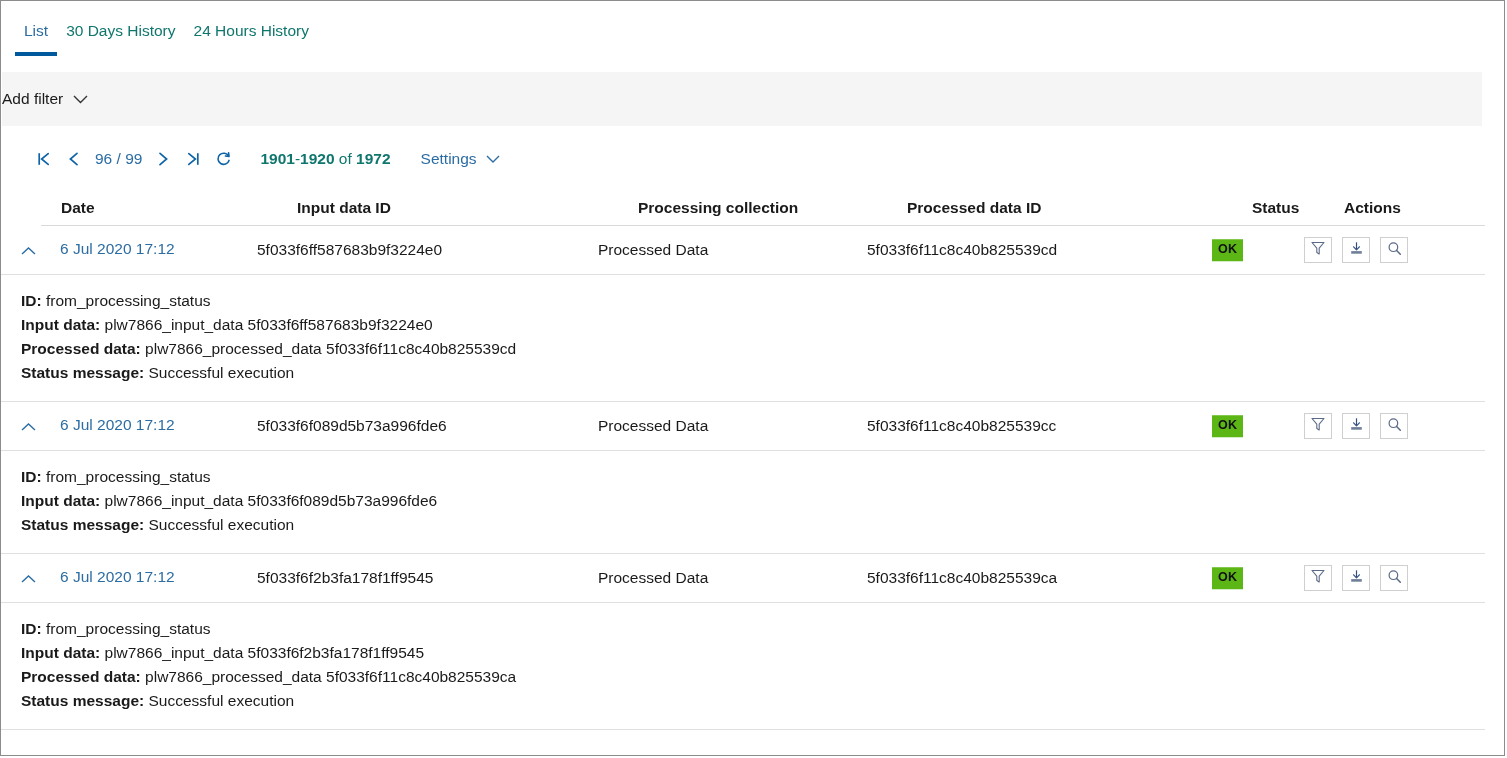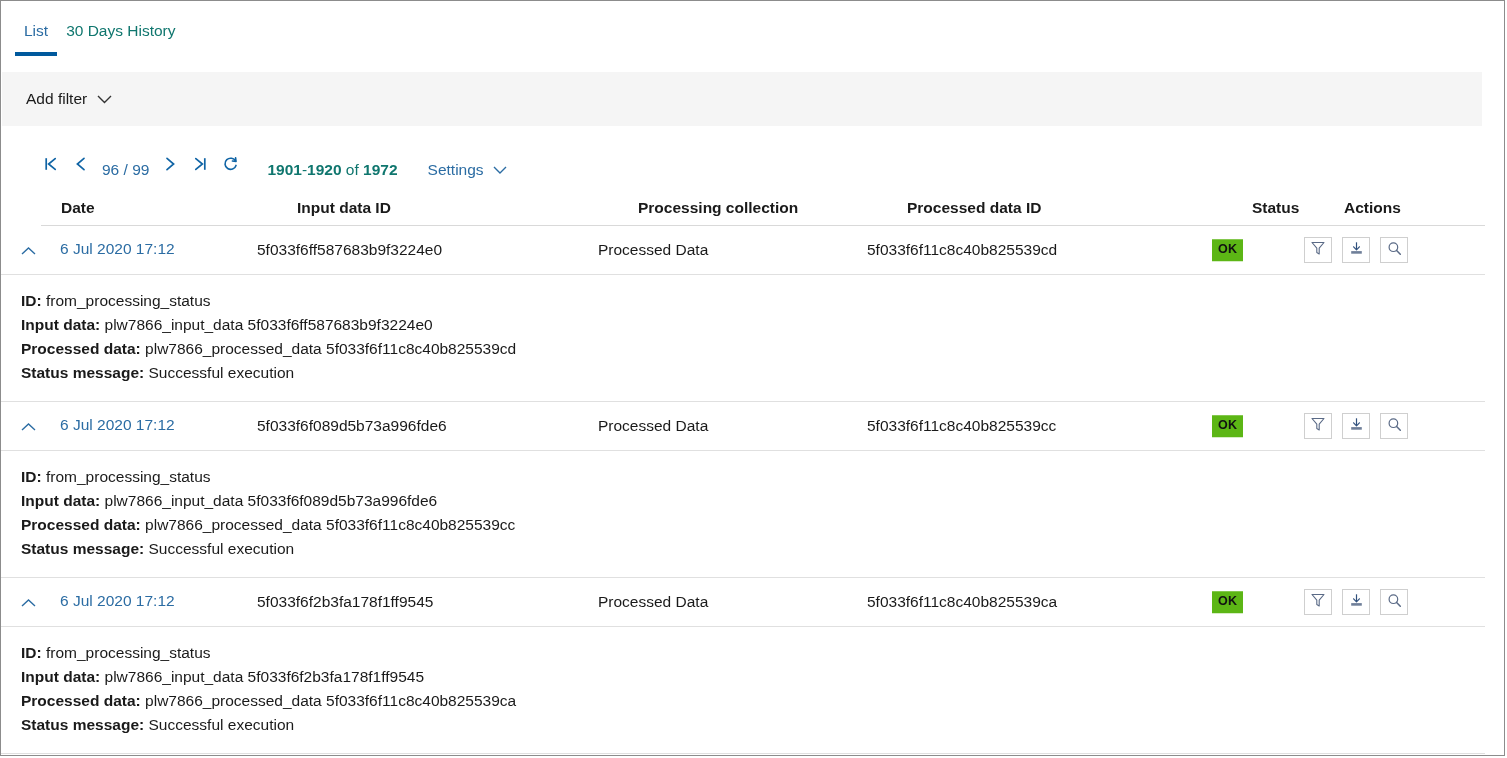--- a/index.html
+++ b/index.html
@@ -65,34 +65,33 @@
     height: 54px;
     background: #f5f5f5;
     display: flex;
     align-items: center;
     box-sizing: border-box;
   }
   .addfilter {
     display: flex;
     align-items: center;
     gap: 10px;
-    margin-left: 24px;
     font-size: 15.5px;
     color: #1a1a1a;
     cursor: pointer;
   }
 
   
   .pagebar {
     position: absolute;
     top: 138px;
-    left: 13px;
+    left: 6px;
     height: 40px;
     display: flex;
-    align-items: flex-end;
+    align-items: center;
     gap: 0;
     padding-left: 22px;
     font-size: 15.5px;
   }
   .pgicon {
     width: 30px;
     height: 30px;
     display: inline-flex;
     align-items: center;
     justify-content: center;
@@ -207,20 +206,21 @@
   .dline b { font-weight: bold; }
 </style>
 </head>
 <body>
 
 <div class="page">
 
   <div class="tabbar" id="tabbar">
       <div class="tab active">List</div>
       <div class="tab">30 Days History</div>
+      <div class="tab">24 Hours History</div>
     </div>
 
   <div class="filterbar">
     <div class="addfilter">
       <span>Add filter</span>
       <span>
         <svg width="15" height="9" viewBox="0 0 15 9">
             <path d="M1 1 L7.5 7.5 L14 1" stroke="#333" stroke-width="1.4" fill="none"></path>
           </svg>
       </span>
@@ -350,21 +350,20 @@
                     <circle cx="6.4" cy="6.2" r="4.3" stroke="#5a6a86" stroke-width="1.2" fill="none"></circle>
                     <path d="M9.6 9.4 L13.3 13.2" stroke="#5a6a86" stroke-width="1.5" fill="none" stroke-linecap="round"></path>
                   </svg></span>
               </span>
             </span>
           </span>
         </div>
         <div class="detail">
           <div class="dline"><b>ID:</b> <span>from_processing_status</span></div>
           <div class="dline"><b>Input data:</b> <span>plw7866_input_data 5f033f6f089d5b73a996fde6</span></div>
-          <div class="dline"><b>Processed data:</b> <span>plw7866_processed_data 5f033f6f11c8c40b825539cc</span></div>
           <div class="dline"><b>Status message:</b> <span>Successful execution</span></div>
         </div>
         <div class="row">
           <span class="cell col-date"><span class="datelink">
               <span class="chev"><svg width="15" height="9" viewBox="0 0 15 9">
                   <path d="M1 7 L7.5 1 L14 7" stroke="#2b6ca3" stroke-width="1.4" fill="none"></path>
                 </svg></span>
               <span>6 Jul 2020 17:12</span>
             </span></span>
           <span class="cell col-input">5f033f6f2b3fa178f1ff9545</span>

